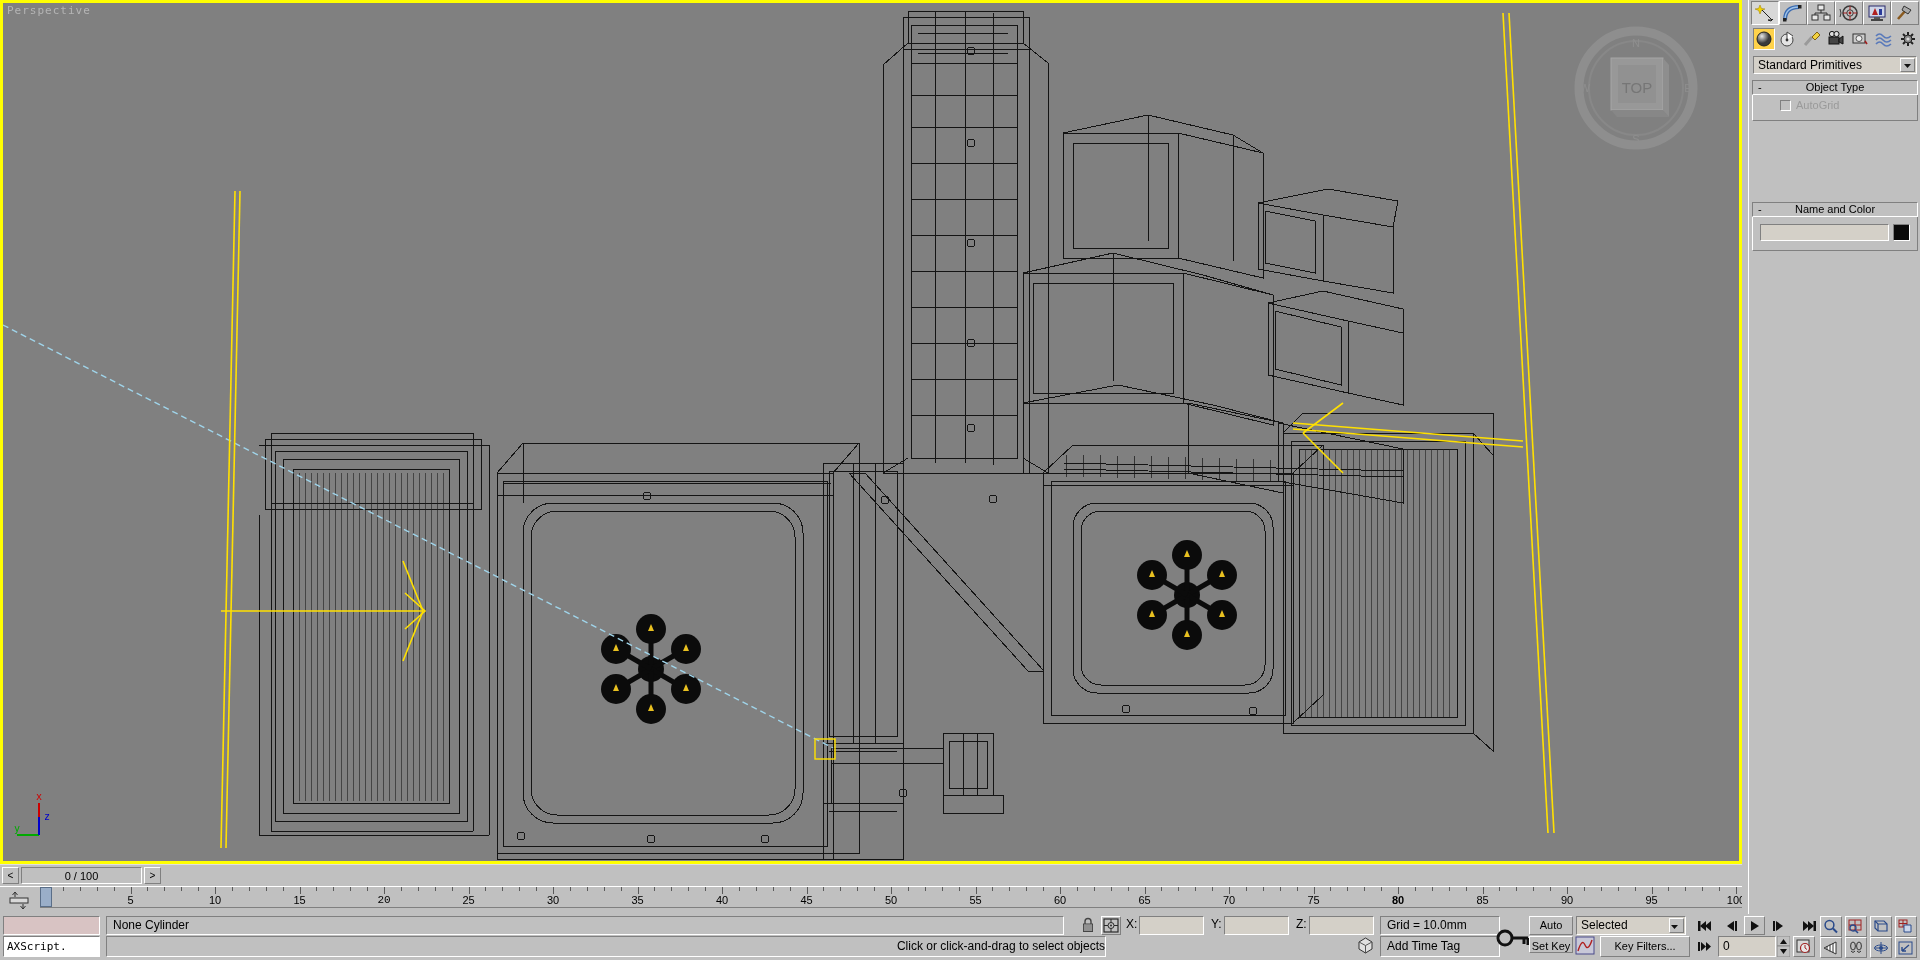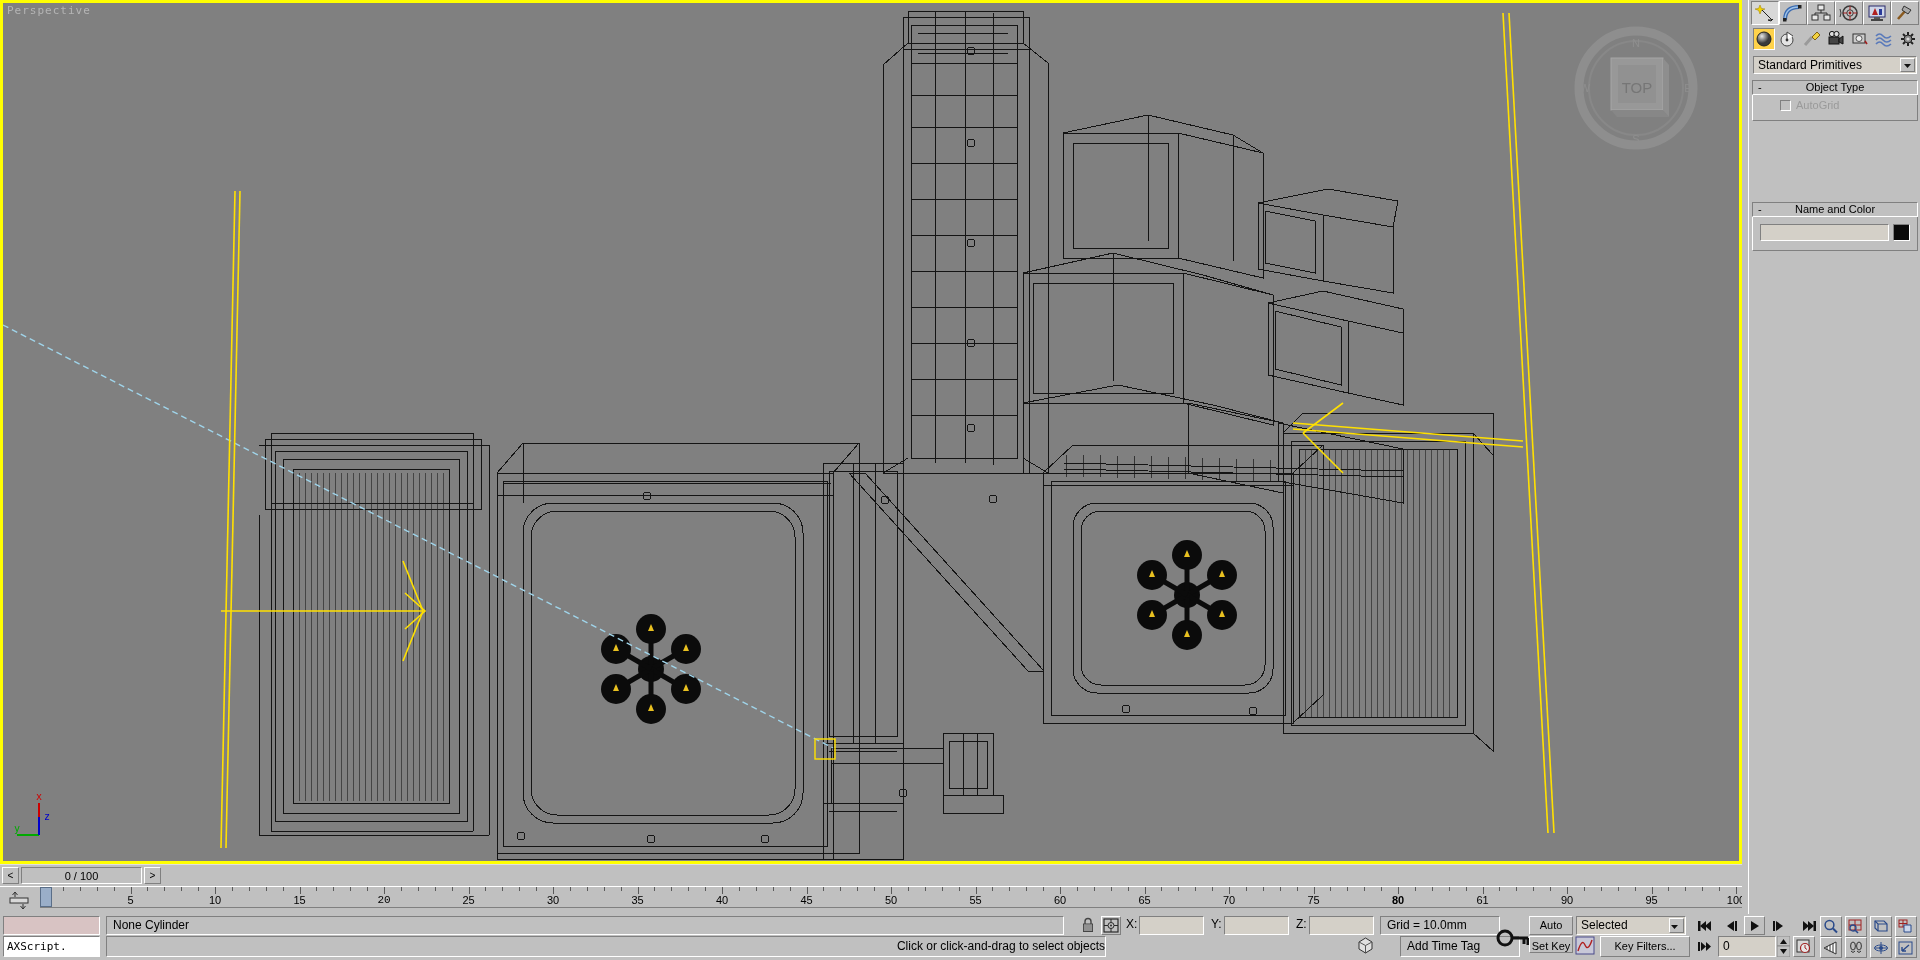--- a/index.html
+++ b/index.html
@@ -104,21 +104,21 @@
   #coord-x { left:1126px; } #coord-y { left:1211px; } #coord-z { left:1296px; }
   #grid-readout {
     position:absolute; left:1380px; top:2px; width:120px; height:19px;
     background:#c0c0c0; border:1px solid; border-color:#808080 #fff #fff #808080;
     line-height:17px; padding-left:6px; font-size:12px;
   }
   #timetag-icon { position:absolute; left:1356px; top:22px; width:21px; height:21px; }
   #addtimetag {
     position:absolute; left:1380px; top:22px; width:120px; height:21px;
     background:#c0c0c0; border:1px solid; border-color:#808080 #fff #fff #808080;
-    line-height:19px; padding-left:6px; font-size:12px;margin-left:20px;
+    line-height:19px; padding-left:6px; font-size:12px;
   }
   #keymode-btn {
     position:absolute; left:1493px; top:4px; width:40px; height:38px;
   }
   .minibtn {
     background:#c0c0c0; border:1px solid; border-color:#fff #808080 #808080 #fff;
     text-align:center; font-size:11px; cursor:pointer;
   }
   #autokey { position:absolute; left:1529px; top:2px; width:44px; height:19px; line-height:17px; }
   #setkey  { position:absolute; left:1529px; top:22px; width:44px; height:17px; line-height:19px; }
@@ -568,21 +568,21 @@
           <div class="tick minor" style="left: 1307.3px;"></div>
           <div class="tick minor" style="left: 1324.2px;"></div>
           <div class="tick minor" style="left: 1341.1px;"></div>
           <div class="tick major" style="left: 1358px;"></div>
           <div class="tick-lbl" style="left: 1358px; font-weight: bold;">80</div>
           <div class="tick minor" style="left: 1374.9px;"></div>
           <div class="tick minor" style="left: 1391.8px;"></div>
           <div class="tick minor" style="left: 1408.7px;"></div>
           <div class="tick minor" style="left: 1425.6px;"></div>
           <div class="tick major" style="left: 1442.5px;"></div>
-          <div class="tick-lbl" style="left: 1442.5px;">61</div>
+          <div class="tick-lbl" style="left: 1442.5px;">85</div>
           <div class="tick minor" style="left: 1459.4px;"></div>
           <div class="tick minor" style="left: 1476.3px;"></div>
           <div class="tick minor" style="left: 1493.2px;"></div>
           <div class="tick minor" style="left: 1510.1px;"></div>
           <div class="tick major" style="left: 1527px;"></div>
           <div class="tick-lbl" style="left: 1527px;">90</div>
           <div class="tick minor" style="left: 1543.9px;"></div>
           <div class="tick minor" style="left: 1560.8px;"></div>
           <div class="tick minor" style="left: 1577.7px;"></div>
           <div class="tick minor" style="left: 1594.6px;"></div>

